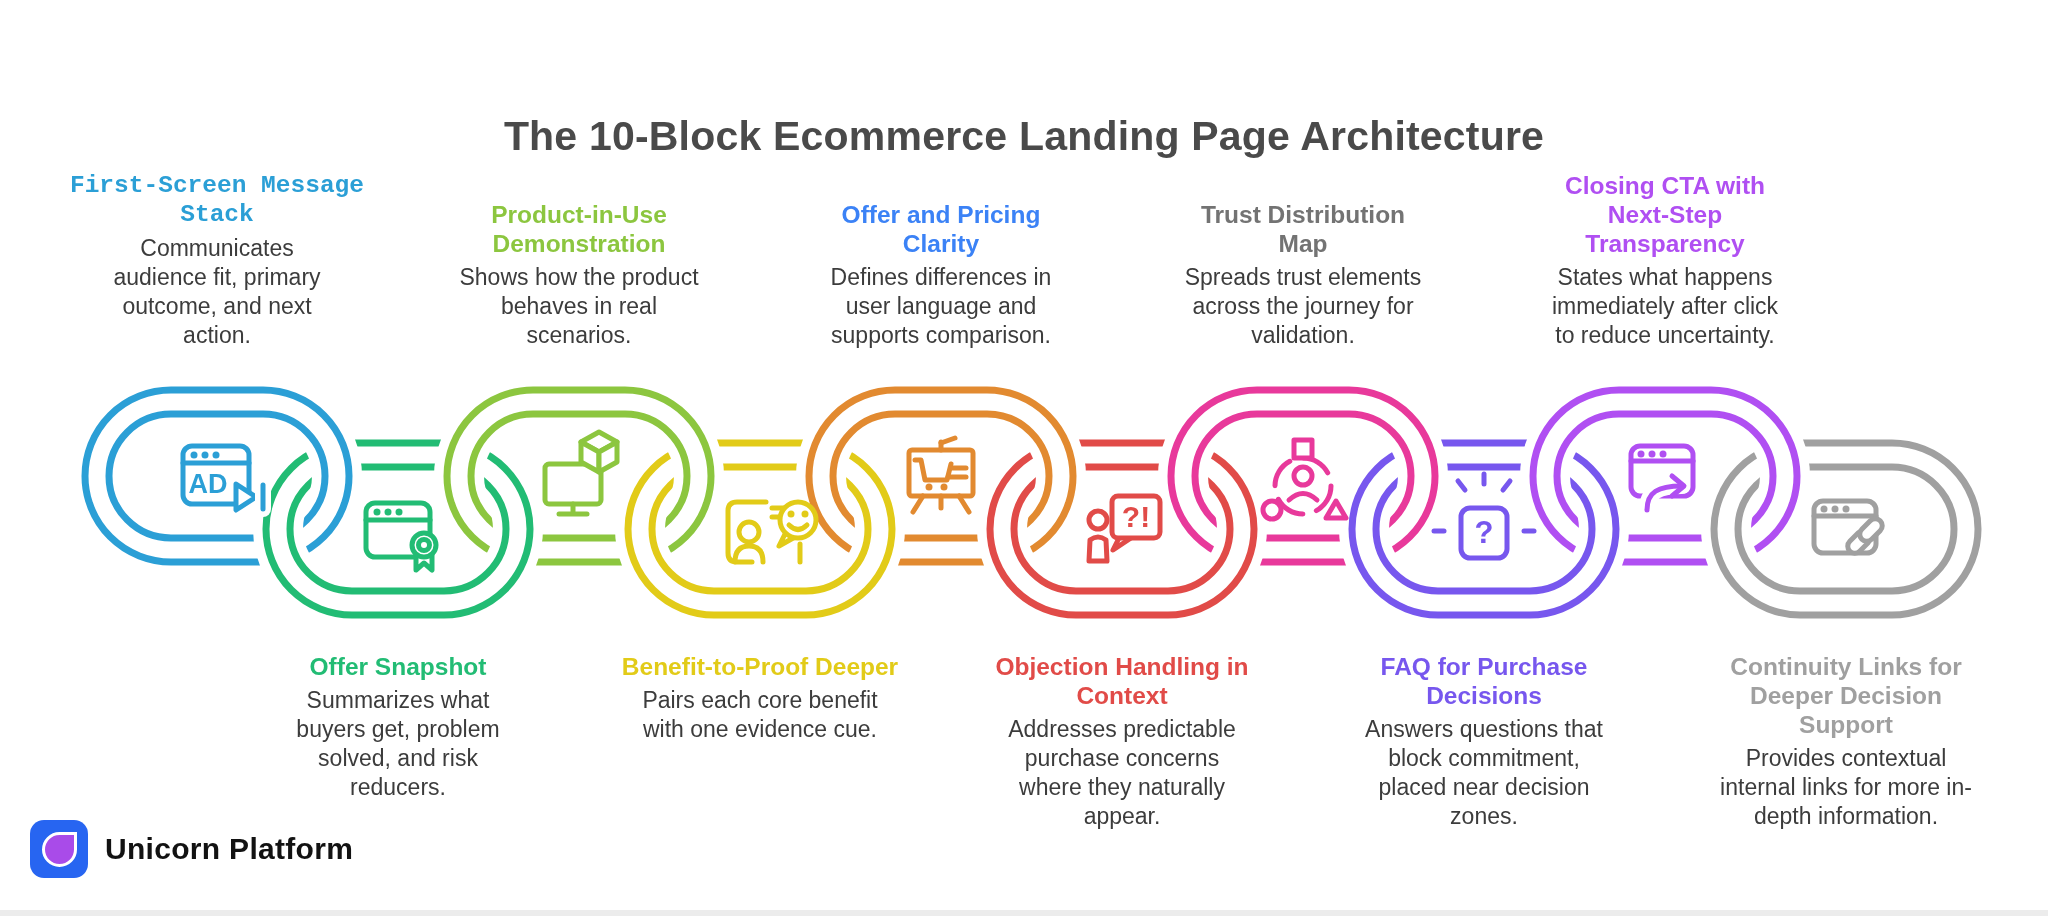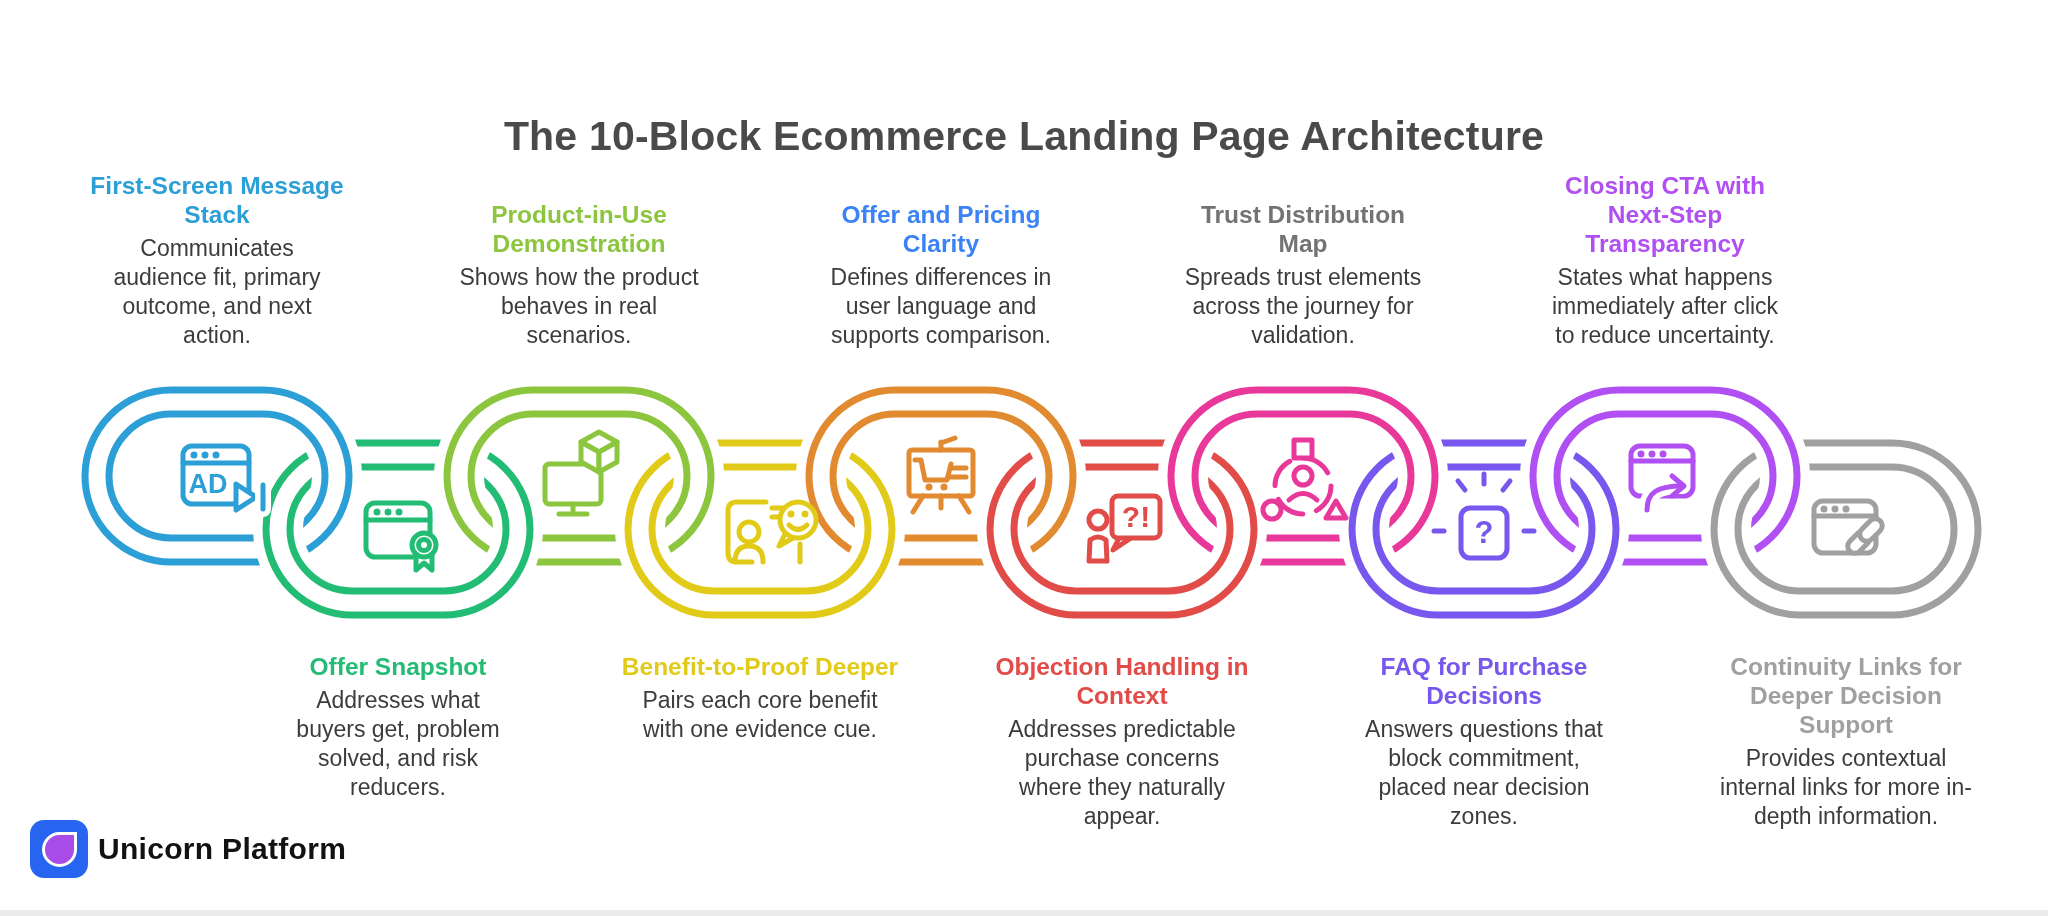--- a/index.html
+++ b/index.html
@@ -15,35 +15,35 @@
          font-weight:500;white-space:pre-line;}
   svg.chain{position:absolute;left:0;top:0;}
   .chain rect.halo{fill:none;stroke:#fff;stroke-width:26;}
   .chain rect.ring{fill:none;stroke-width:7;}
   .icon{fill:none;stroke-width:5;stroke-linecap:round;stroke-linejoin:round;}
   .icon .wf{fill:#fff;}
   .icon .hl{stroke:#fff;stroke-width:16;fill:none;}
   .icon .dot{stroke-width:7;}
   .icon .dsh{stroke-dasharray:30 14;}
   .tx{font-family:"Liberation Sans",sans-serif;font-weight:bold;text-anchor:middle;stroke:none;}
-  .brand{position:absolute;left:30px;top:820px;display:flex;align-items:center;gap:10px;}
+  .brand{position:absolute;left:30px;top:820px;display:flex;align-items:center;gap:17px;}
   .brand-icon{width:58px;height:58px;border-radius:14px;display:flex;
       align-items:center;justify-content:center;}
   .brand-leaf{width:29px;height:29px;border:3.5px solid #fff;
       border-radius:50% 0 50% 50%;}
   .brand-name{font-size:30px;font-weight:bold;color:#121212;letter-spacing:.3px;}
   .bottom-edge{position:absolute;left:0;right:0;bottom:0;height:6px;background:#ececec;}
 </style>
 </head>
 <body>
 
 <h1 class="main-title">The 10-Block Ecommerce Landing Page Architecture</h1>
 
 <div class="lbl top" style="left:67px">
-  <h3 style="color: rgb(43, 159, 214);">First-Screen Message
+  <h3 style="color: rgb(43, 159, 214); font-family: Liberation Mono, monospace;">First-Screen Message
 Stack</h3>
   <p>Communicates
 audience fit, primary
 outcome, and next
 action.</p>
 </div>
 <div class="lbl top" style="left:429px">
   <h3 style="color: rgb(140, 198, 63);">Product-in-Use
 Demonstration</h3>
   <p>Shows how the product
@@ -68,21 +68,21 @@
   <h3 style="color: rgb(176, 79, 242); text-align: center;">Closing CTA with
 Next-Step
 Transparency</h3>
   <p>States what happens
 immediately after click
 to reduce uncertainty.</p>
 </div>
 
 <div class="lbl bot" style="left:248px">
   <h3 style="color: rgb(34, 188, 116);">Offer Snapshot</h3>
-  <p>Addresses what
+  <p>Summarizes what
 buyers get, problem
 solved, and risk
 reducers.</p>
 </div>
 <div class="lbl bot" style="left:610px">
   <h3 style="color: rgb(226, 203, 24);">Benefit-to-Proof Deeper</h3>
   <p>Pairs each core benefit
 with one evidence cue.</p>
 </div>
 <div class="lbl bot" style="left:972px">

